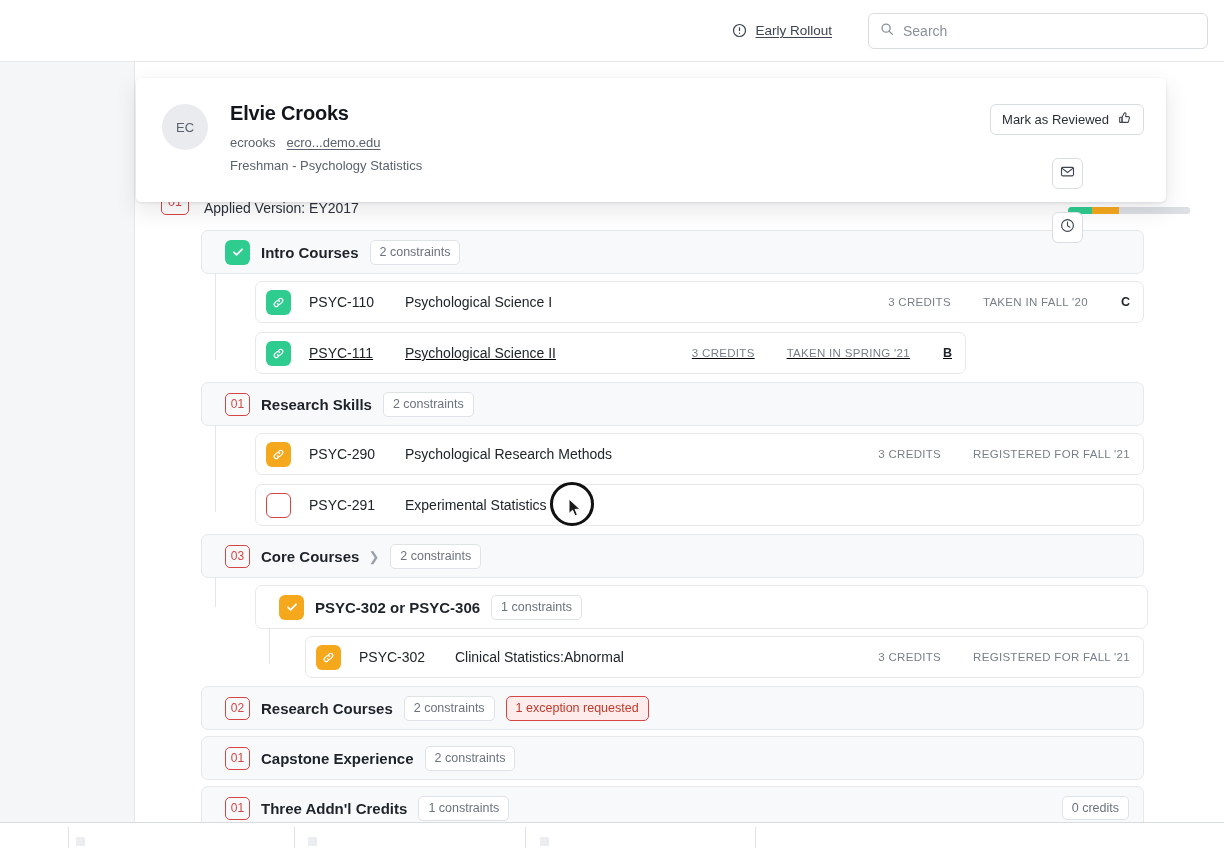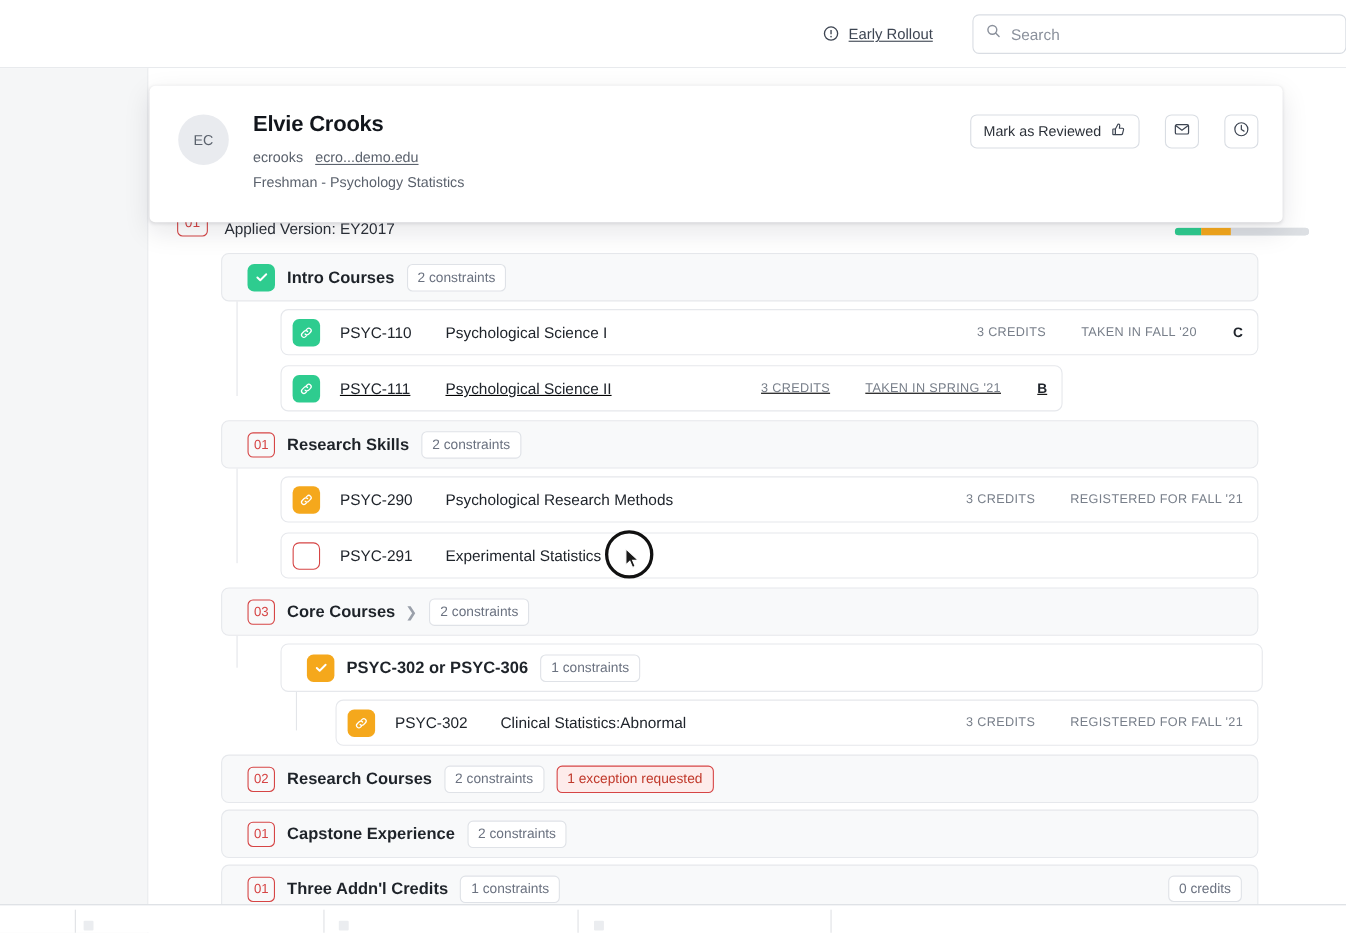--- a/index.html
+++ b/index.html
@@ -11,21 +11,21 @@
     font-family: "Liberation Sans", sans-serif;
     -webkit-font-smoothing: antialiased;
   }
   .app { position: relative; width: 1224px; height: 848px; background:#fff; }
 
   
   .topbar {
     position: absolute; top:0; left:0; width:1224px; height:62px;
     background:#fff; border-bottom:1px solid #e6e8ec;
     display:flex; align-items:center; justify-content:flex-end;
-    padding-right:0;
+    padding-right:16px;
   }
   .early-rollout {
     display:flex; align-items:center; gap:8px;
     font-size:13.5px; color:#3d4552; margin-right:36px;
   }
   .early-rollout .label { text-decoration:underline; text-underline-offset:2px; }
   .ico-circle-excl { width:15px; height:15px; display:block; }
 
   .search-box {
     width:340px; height:36px; border:1px solid #d9dde3; border-radius:6px;
@@ -127,21 +127,21 @@
   .avatar {
     width:46px; height:46px; border-radius:50%; background:#e9ebef;
     display:flex; align-items:center; justify-content:center;
     font-size:13px; color:#5b626d; flex:0 0 auto; margin-top:2px;
   }
   .p-info { margin-left:22px; }
   .p-name { font-size:20px; font-weight:bold; color:#12161c; letter-spacing:-.2px; }
   .p-sub { margin-top:10px; font-size:13px; color:#5b626d; display:flex; gap:11px; }
   .p-sub a { color:#5b626d; text-decoration:underline; text-underline-offset:2px; }
   .p-dept { margin-top:8px; font-size:13px; color:#5b626d; }
-  .p-actions { margin-left:auto; display:flex; align-items:center; gap:23px; margin-top:2px; }
+  .p-actions { margin-left:auto; display:flex; align-items:center; gap:23px; margin-top:2px;flex-direction:column; }
   .btn {
     height:31px; border:1px solid #d9dde3; border-radius:6px; background:#fff;
     display:flex; align-items:center; gap:9px; padding:0 11px;
     font-size:13px; color:#2b3038; cursor:pointer;
   }
   .icon-btn {
     width:31px; height:31px; border:1px solid #d9dde3; border-radius:6px; background:#fff;
     display:flex; align-items:center; justify-content:center; cursor:pointer;
   }
 

